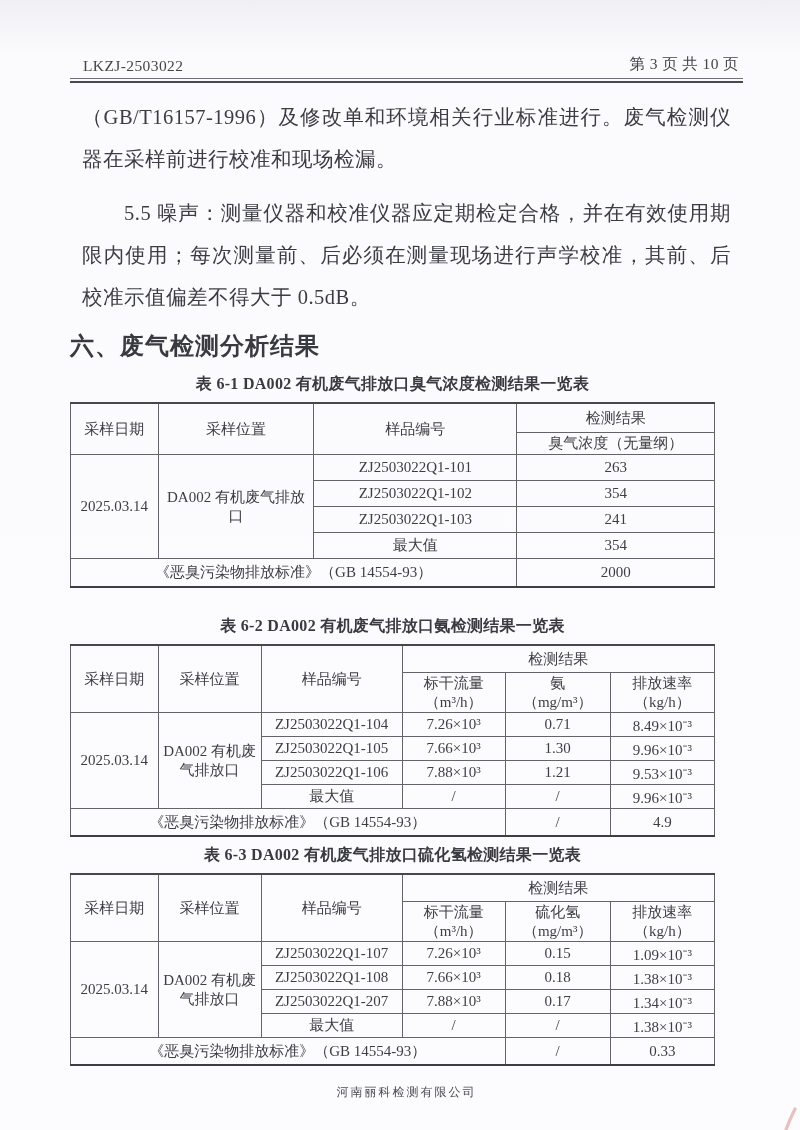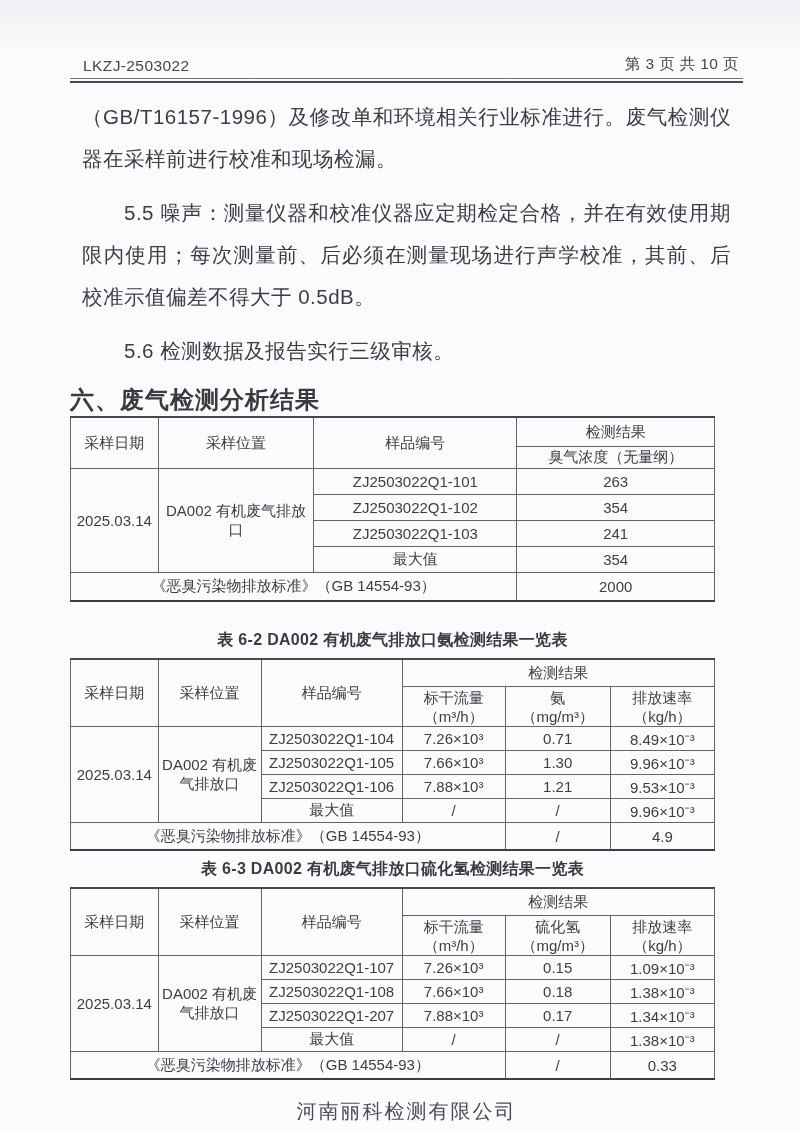--- a/index.html
+++ b/index.html
@@ -1,20 +1,20 @@
 <!DOCTYPE html>
 <html><head>
 <meta charset="utf-8">
 <style>
   html,body{margin:0;padding:0;background:#e9e9ed;}
   .page{
     position:relative;width:800px;height:1130px;overflow:hidden;
     background:linear-gradient(180deg,#f0f0f4 0,#fbfbfd 55px,#fcfcfe 100%);
     color:#3e3e46;
-    font-family:Liberation Sans, sans-serif;
+    font-family:Liberation Serif, serif;
   }
   .content{padding:54px 57px 0 70px;}
   .doc-header{display:flex;justify-content:space-between;align-items:flex-end;
     font-size:15.5px;letter-spacing:.4px;color:#44444b;padding:0 4px 3px 13px;}
   .rule{height:2px;border-top:1.5px solid #70707a;border-bottom:2.6px solid #48484f;}
   p.body{font-size:20.5px;line-height:42px;letter-spacing:.5px;text-align:justify;
     margin:12px;color:#3c3c44;}
   p.body.first{margin-top:13px;}
   p.body.indent{text-indent:2.05em;margin-top:3px;}
   h2.sec{font-size:24px;font-weight:bold;letter-spacing:1px;margin:7px 0 0;color:#393940;}
@@ -27,42 +27,42 @@
     padding:0 3px;overflow:hidden;}
   .t1 tr.hr1 td{height:28px;}
   .t1 tr.hr2 td{height:21px;}
   .t1 tr.dr  td{height:25px;}
   .t1 tr.sr  td{height:27px;}
   .t2 tr.hr1 td{height:26px;}
   .t2 tr.hsub td{height:39px;}
   .t2 tr.dr  td{height:23px;}
   .t2 tr.sr  td{height:26px;}
   td.sub span{display:block;line-height:19px;}
-  .doc-footer{text-align:center;font-size:20px;letter-spacing:2px;
+  .doc-footer{text-align:center;font-size:12px;letter-spacing:2px;
     margin-top:18px;color:#4b4b53;}
   .seal{position:absolute;right:0;top:426;}
 </style>
 </head>
 <body>
 
 <div class="page">
   <div class="content">
 
     <div class="doc-header">
       <span>LKZJ-2503022</span>
       <span>第 3 页 共 10 页</span>
     </div>
     <div class="rule"></div>
 
     <p class="body first">（GB/T16157-1996）及修改单和环境相关行业标准进行。废气检测仪器在采样前进行校准和现场检漏。</p>
     <p class="body indent">5.5 噪声：测量仪器和校准仪器应定期检定合格，并在有效使用期限内使用；每次测量前、后必须在测量现场进行声学校准，其前、后校准示值偏差不得大于 0.5dB。</p>
-    <p class="body indent">5.6 检测数据及报告实行三级审核。</p>
 
     <h2 class="sec">六、废气检测分析结果</h2>
 
+    <div class="tbl-title">表 6-1 DA002 有机废气排放口臭气浓度检测结果一览表</div>
     <table class="t t1">
       <colgroup>
           <col style="width:13.6%">
           <col style="width:24.2%">
           <col style="width:31.5%">
           <col style="width:30.7%">
         </colgroup>
       <tbody>
         <tr class="hr1">
           <td rowspan="2">采样日期</td>

